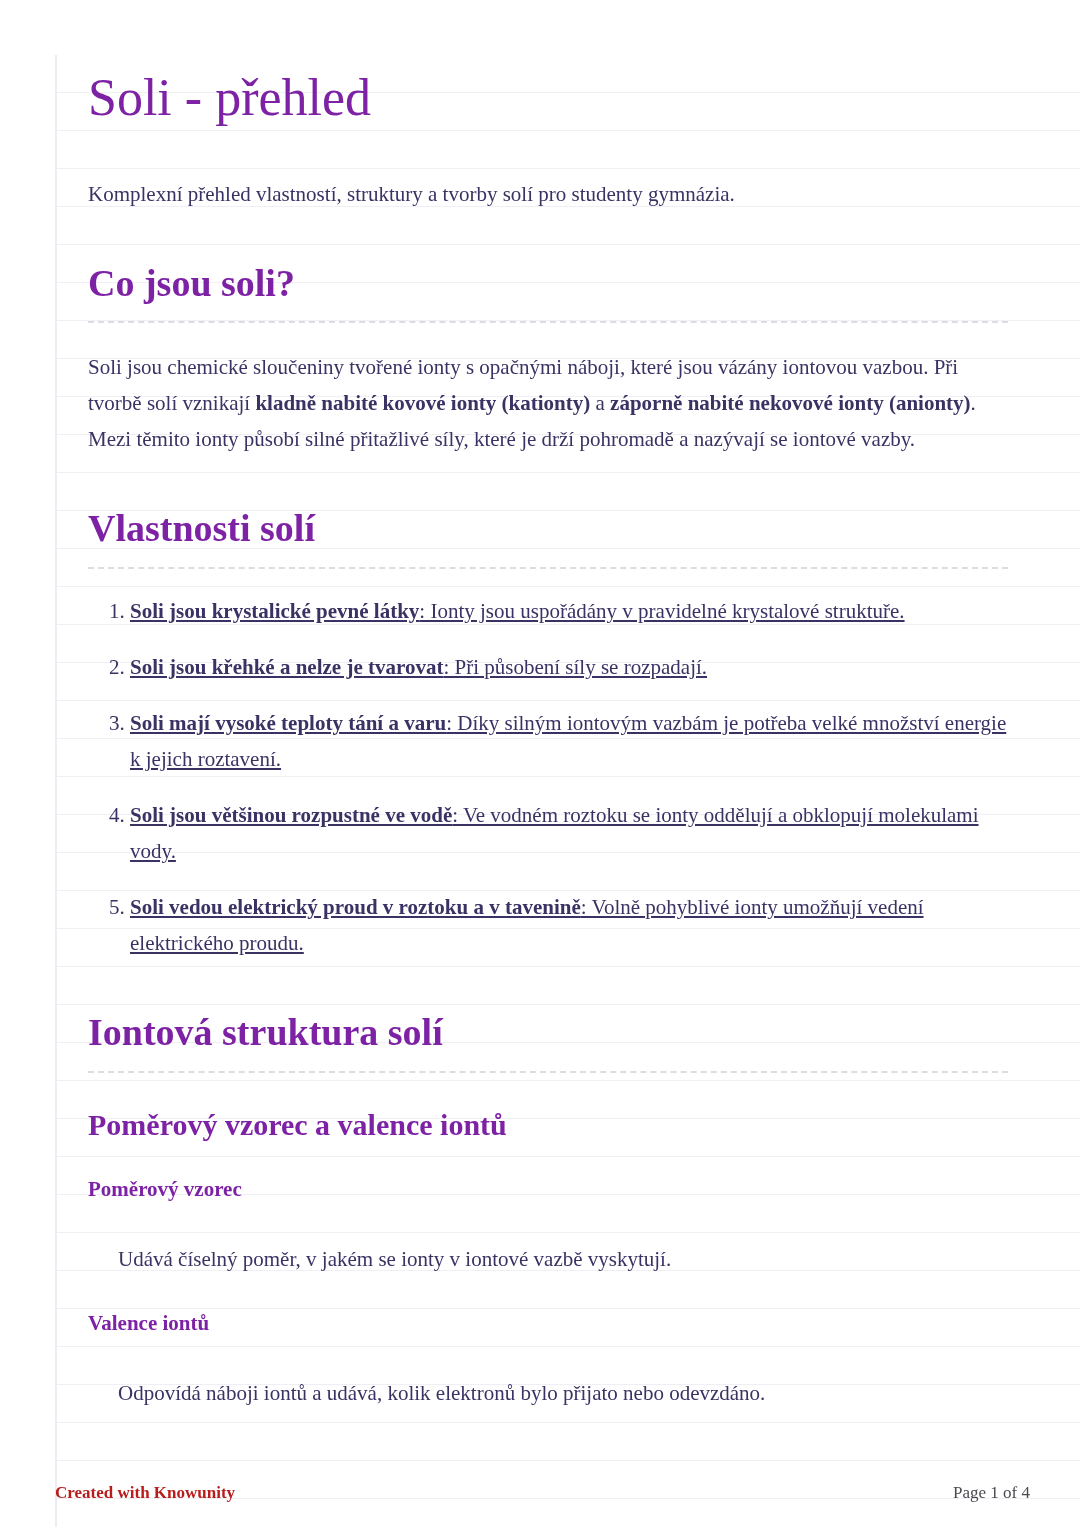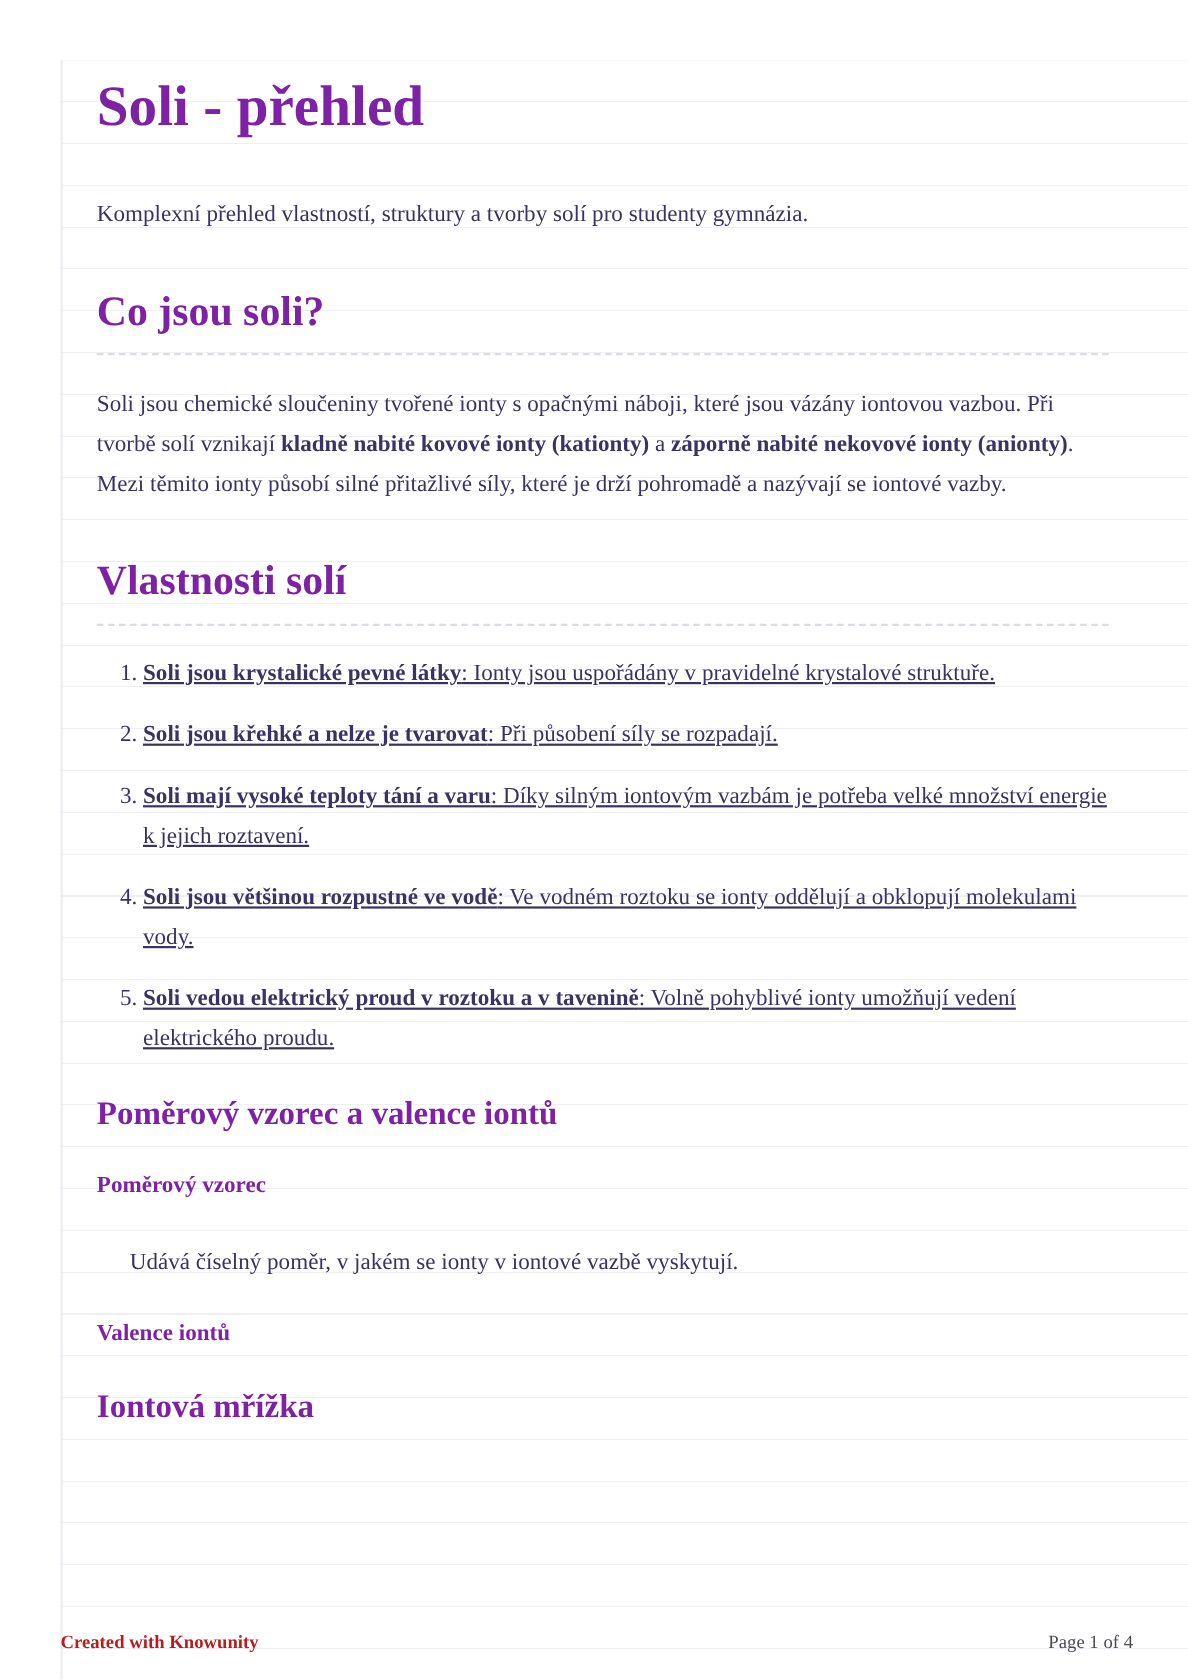--- a/index.html
+++ b/index.html
@@ -32,21 +32,21 @@
   }
   .content {
     position: absolute;
     left: 88px; right: 72px; top: 0;
     z-index: 1;
   }
   h1.title {
     margin: 68px 0 0 0;
     font-size: 52px;
     line-height: 1.15;
-    font-weight: bold;
+    font-weight: normal;
     color: #7e22a5;
   }
   p.intro {
     margin: 48px 0 0 0;
     font-size: 21px;
     line-height: 36px;
   }
   h2.section {
     margin: 50px 0 0 0;
     padding-bottom: 16px;
@@ -127,29 +127,30 @@
     <h2 class="section">Vlastnosti solí</h2>
 
     <ol class="props">
       <li><span class="b">Soli jsou krystalické pevné látky</span><span>: Ionty jsou uspořádány v pravidelné krystalové struktuře.</span></li>
       <li><span class="b">Soli jsou křehké a nelze je tvarovat</span><span>: Při působení síly se rozpadají.</span></li>
       <li><span class="b">Soli mají vysoké teploty tání a varu</span><span>: Díky silným iontovým vazbám je potřeba velké množství energie k jejich roztavení.</span></li>
       <li><span class="b">Soli jsou většinou rozpustné ve vodě</span><span>: Ve vodném roztoku se ionty oddělují a obklopují molekulami vody.</span></li>
       <li><span class="b">Soli vedou elektrický proud v roztoku a v tavenině</span><span>: Volně pohyblivé ionty umožňují vedení elektrického proudu.</span></li>
     </ol>
 
+    <h2 class="section">Iontová struktura solí</h2>
 
     <h3 class="sub">Poměrový vzorec a valence iontů</h3>
 
     <h4 class="minor">Poměrový vzorec</h4>
     <p class="indented">Udává číselný poměr, v jakém se ionty v iontové vazbě vyskytují.</p>
 
     <h4 class="minor">Valence iontů</h4>
+    <p class="indented">Odpovídá náboji iontů a udává, kolik elektronů bylo přijato nebo odevzdáno.</p>
 
-    <h3 class="sub">Iontová mřížka</h3>
 
   </div>
 
   <div class="footer">
     <span class="left">Created with Knowunity</span>
     <span class="right">Page 1 of 4</span>
   </div>
 </div>
 
 </body></html>

